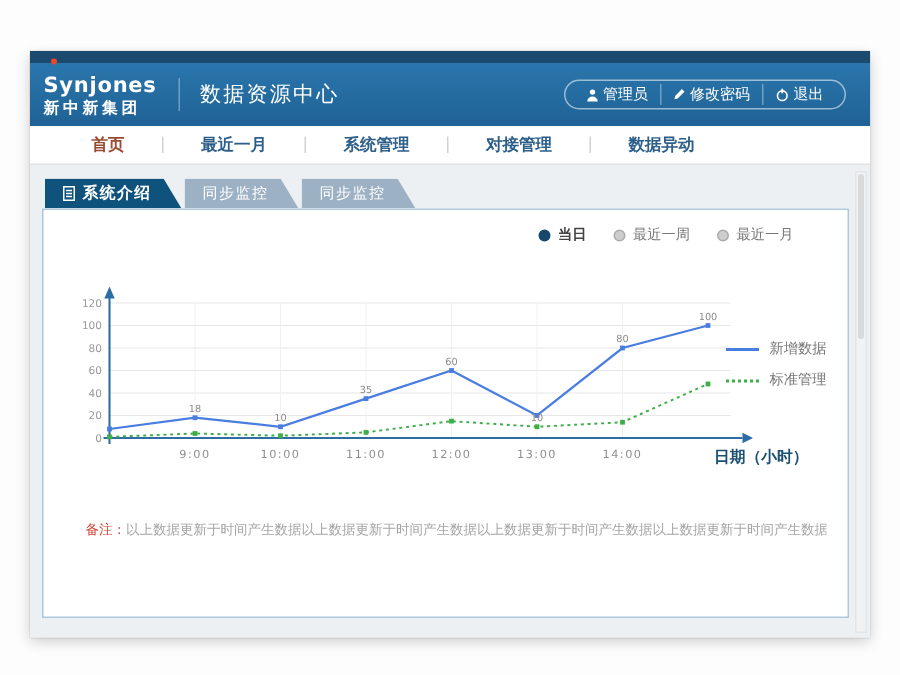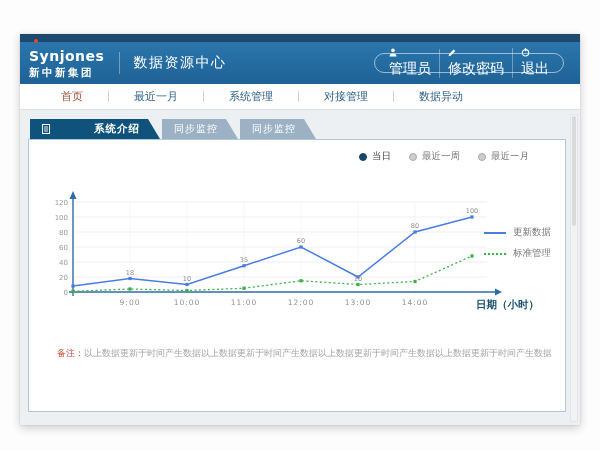--- a/index.html
+++ b/index.html
@@ -11,39 +11,39 @@
   header { height:42px; background:linear-gradient(180deg,#2a76ac,#1f6295);
     display:flex; align-items:center; padding:0 1px; position:relative; }
   .logo { margin-left:8px; line-height:1; color:#fff; cursor:pointer; }
   .logo-en { font-size:14px; font-weight:bold; letter-spacing:.5px; position:relative; display:inline-block; }
   .logo-dot { position:absolute; width:4px; height:4px; background:#e8472b; border-radius:50%; left:14px; top:-3px; }
   .logo-cn { font-size:10.5px; font-weight:bold; letter-spacing:2.5px; margin-top:3px; }
   .header-divider { width:1px; height:22px; background:rgba(255,255,255,.35); margin:0 13px 0 15px; }
   .app-title { color:#fff; font-size:14px; letter-spacing:1.5px; }
   .user-pill { position:absolute; right:16px; top:11px; height:20px;
     border:1px solid rgba(255,255,255,.55); border-radius:10px; display:flex; align-items:center; padding:0 6px; }
-  .user-item { display:flex; gap:3px; color:#fff; font-size:14px; padding:0 8px; cursor:pointer; white-space:nowrap;flex-direction:column; }
+  .user-item { display:flex; align-items:center; gap:3px; color:#fff; font-size:10px; padding:0 8px; cursor:pointer; white-space:nowrap; }
   .user-item + .user-item { border-left:1px solid rgba(255,255,255,.35); }
   .user-item svg { display:block; }
   nav { height:26px; background:#fff; display:flex; align-items:center; border-bottom:1px solid #e2e2e2; padding-left:16px; }
-  .nav-item { font-size:11px; font-weight:normal; color:#2d5f8a; padding:0 25px; cursor:pointer; white-space:nowrap; }
+  .nav-item { font-size:11px; font-weight:bold; color:#2d5f8a; padding:0 25px; cursor:pointer; white-space:nowrap; }
   .nav-item.active { color:#9a4b33; }
   .nav-sep { width:1px; height:11px; background:#d2d2d2; }
   .content { position:relative; height:315px; background:#edf0f3; padding:9px 14px 0 8px; }
   .tabs { display:flex; margin-left:2px; height:20px; }
   .tab { display:flex; align-items:center; color:#fff; padding:0 20px 0 12px; margin-right:2px;
-    clip-path:polygon(0 0, calc(100% - 12px) 0, 100% 100%, 0 100%); cursor:pointer;gap:39px; }
+    clip-path:polygon(0 0, calc(100% - 12px) 0, 100% 100%, 0 100%); cursor:pointer; }
   .tab.active { background:#0f527c; font-size:10.5px; font-weight:bold; letter-spacing:1px; }
   .tab.inactive { background:#9db1c4; font-size:10px; letter-spacing:1px; }
   .tab-icon { margin-right:5px; display:block; }
   .panel { position:relative; background:#fff; border:1px solid #adc8da; height:273px; }
   .radios { position:absolute; top:10px; right:36px; display:flex; gap:18px; }
   .radio { display:flex; align-items:center; gap:5px; font-size:9.5px; color:#777; cursor:pointer; }
   .rdot { width:8px; height:8px; border-radius:50%; background:#cdcdcd; border:1px solid #ababab; }
-  .radio.sel { color:#444; }
+  .radio.sel { color:#444;font-weight:bold; }
   .radio.sel .rdot { background:#16486e; border-color:#16486e; }
   .y-title { position:absolute; left:18px; top:30px; font-size:10.5px; font-weight:bold; color:#1b4f72; letter-spacing:1px; }
   .chart { position:absolute; left:16px; top:48px; }
   .x-title { position:absolute; right:26px; top:158px; font-size:10.5px; font-weight:bold; color:#1b4f72; }
   .legend { position:absolute; right:14px; top:86px; }
   .legend-row { display:flex; align-items:center; gap:7px; font-size:9.5px; color:#777; margin-bottom:8px; }
   .ls { width:22px; height:0; }
   .ls-solid { border-top:2px solid #4a7de0; }
   .ls-dotted { border-top:2px dotted #3fae49; }
   .note { position:absolute; top:207px; left:28px; right:14px; font-size:9px; color:#a5a5a5; white-space:nowrap; overflow:hidden; }
@@ -193,21 +193,21 @@
           <text x="313" y="92.5" text-anchor="middle" font-size="6.5" fill="#8a8a8a">10</text>
           <rect x="368.4" y="91.9" width="3.2" height="3.2" fill="#3fae49"></rect>
           <rect x="425.4" y="66.4" width="3.2" height="3.2" fill="#3fae49"></rect>
         </svg>
 
       <div class="x-title">日期（小时）</div>
 
       <div class="legend">
         <div class="legend-row">
           <span class="ls ls-solid"></span>
-          <span>更新数据</span>
+          <span>新增数据</span>
         </div>
         <div class="legend-row">
           <span class="ls ls-dotted"></span>
           <span>标准管理</span>
         </div>
       </div>
 
       <div class="note">
         <span class="note-label">备注：</span><span>以上数据更新于时间产生数据以上数据更新于时间产生数据以上数据更新于时间产生数据以上数据更新于时间产生数据以上数据更新于</span>
       </div>

